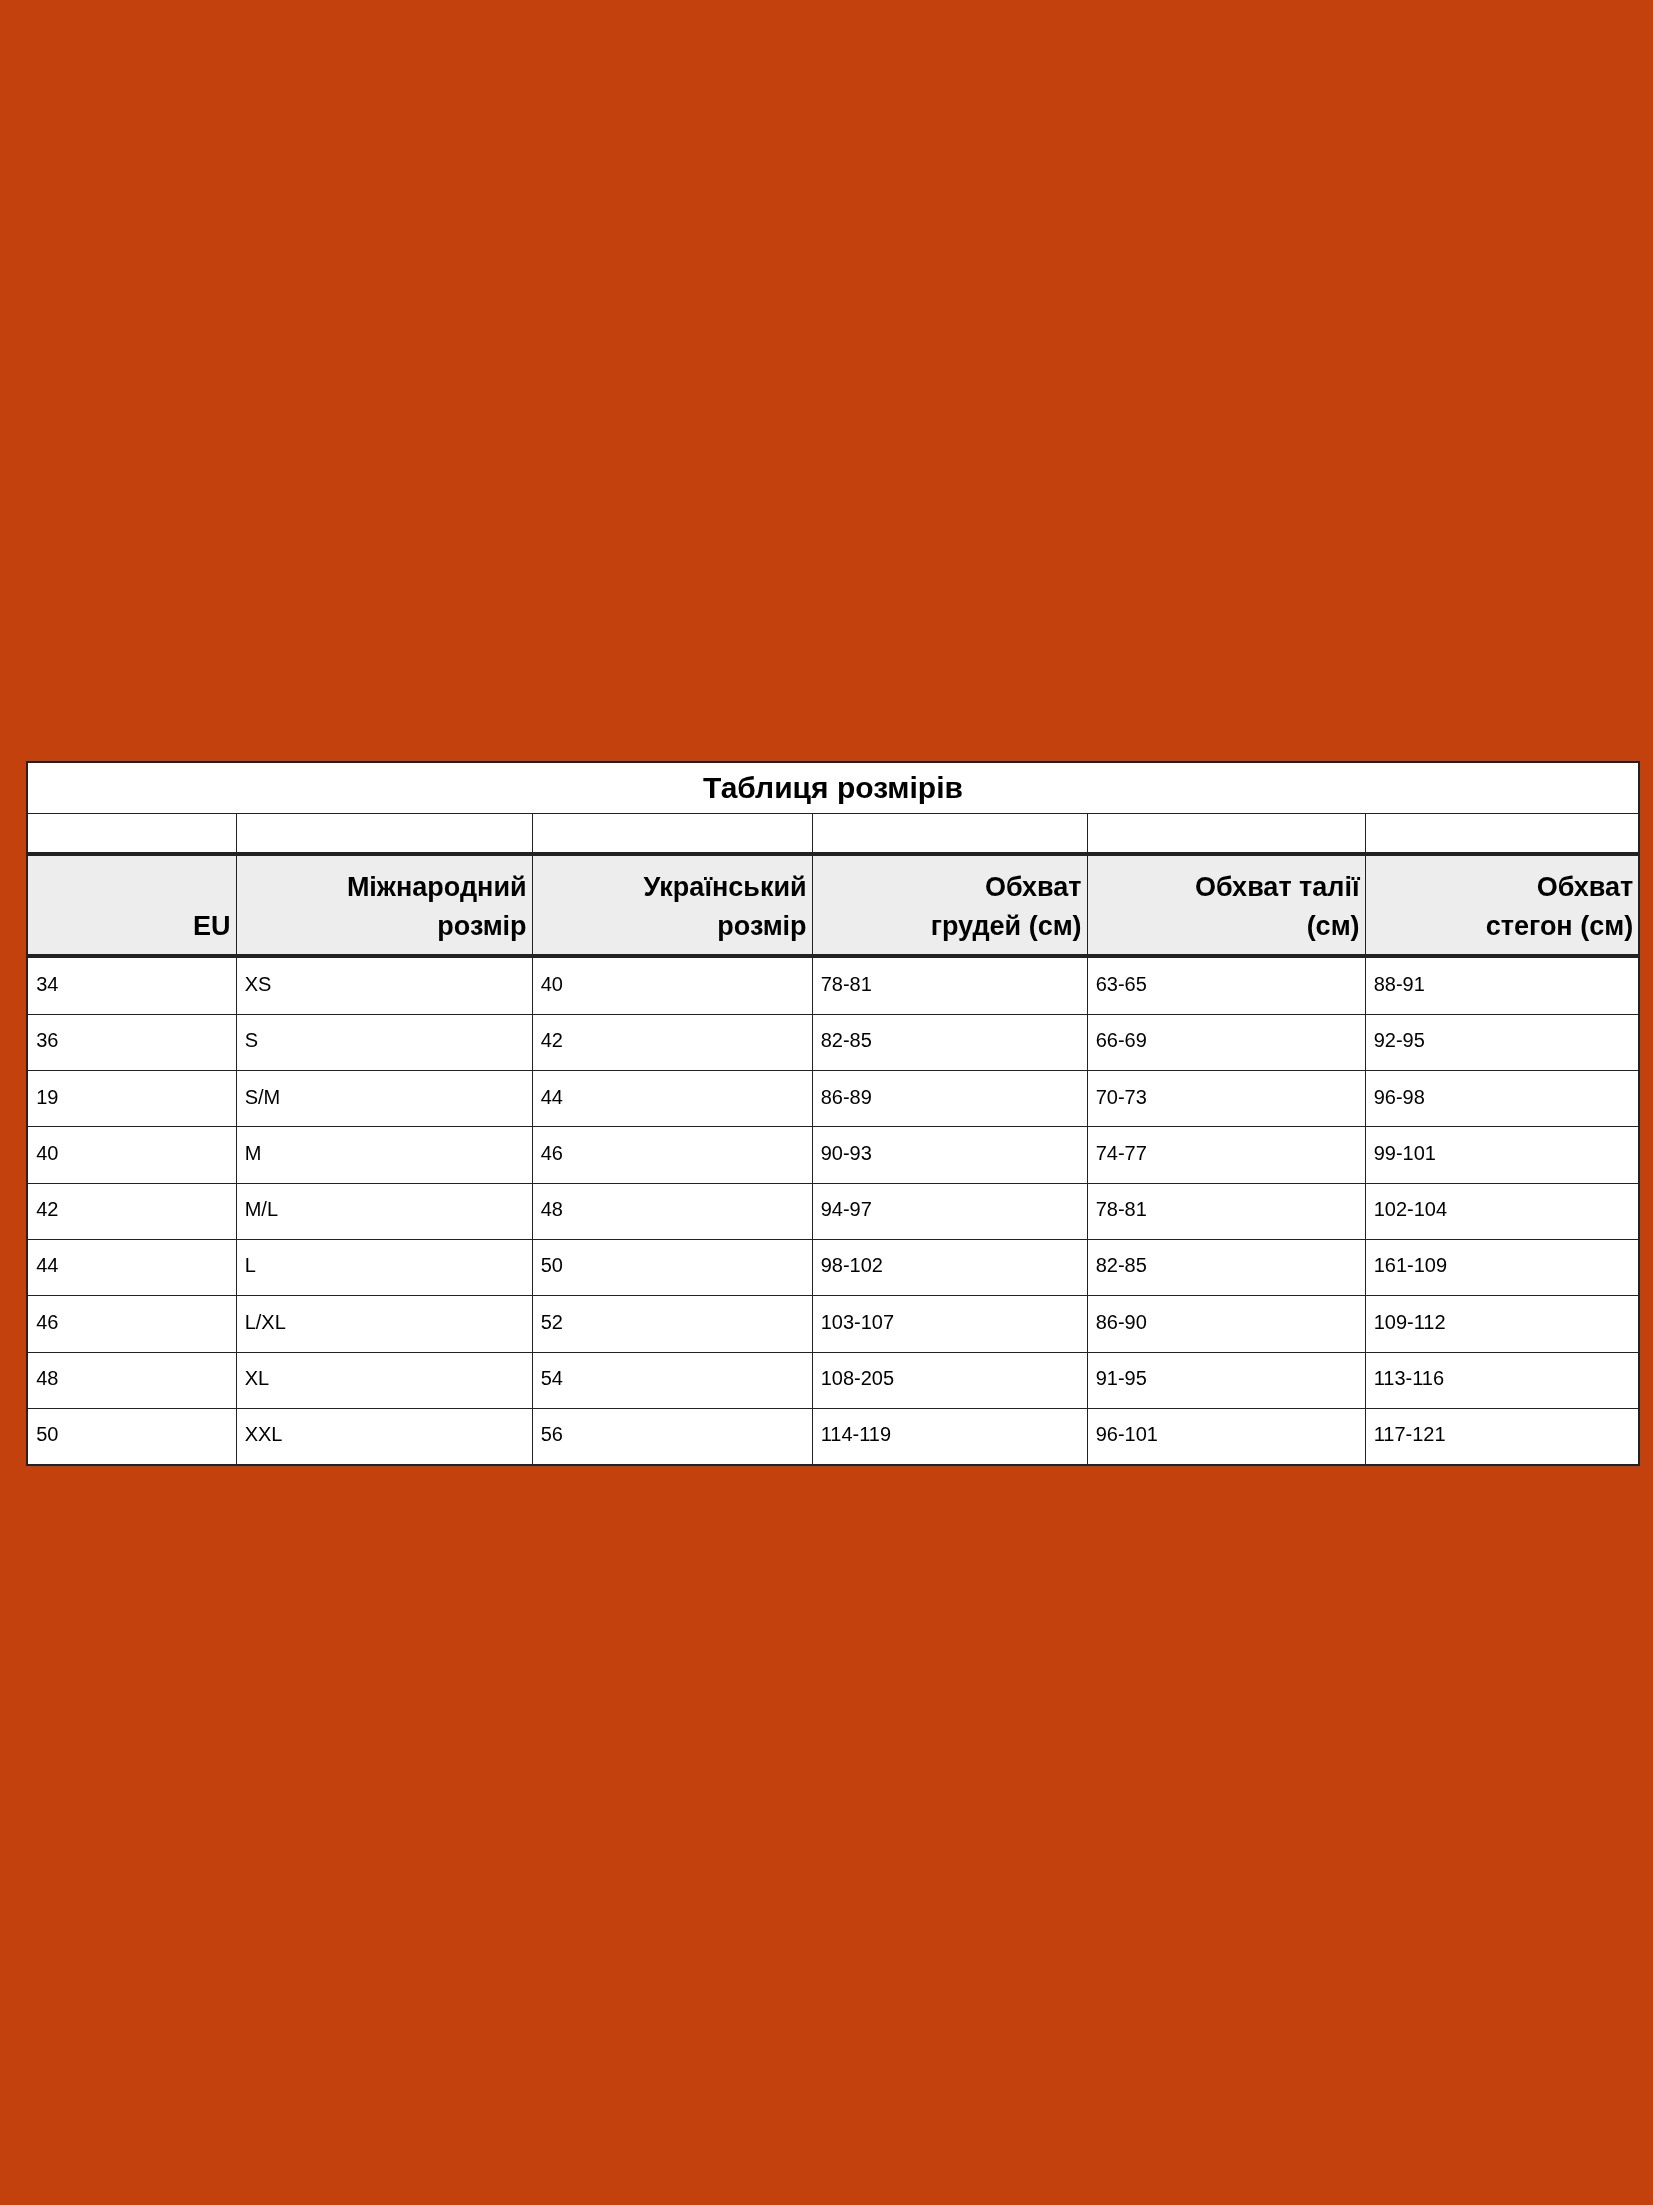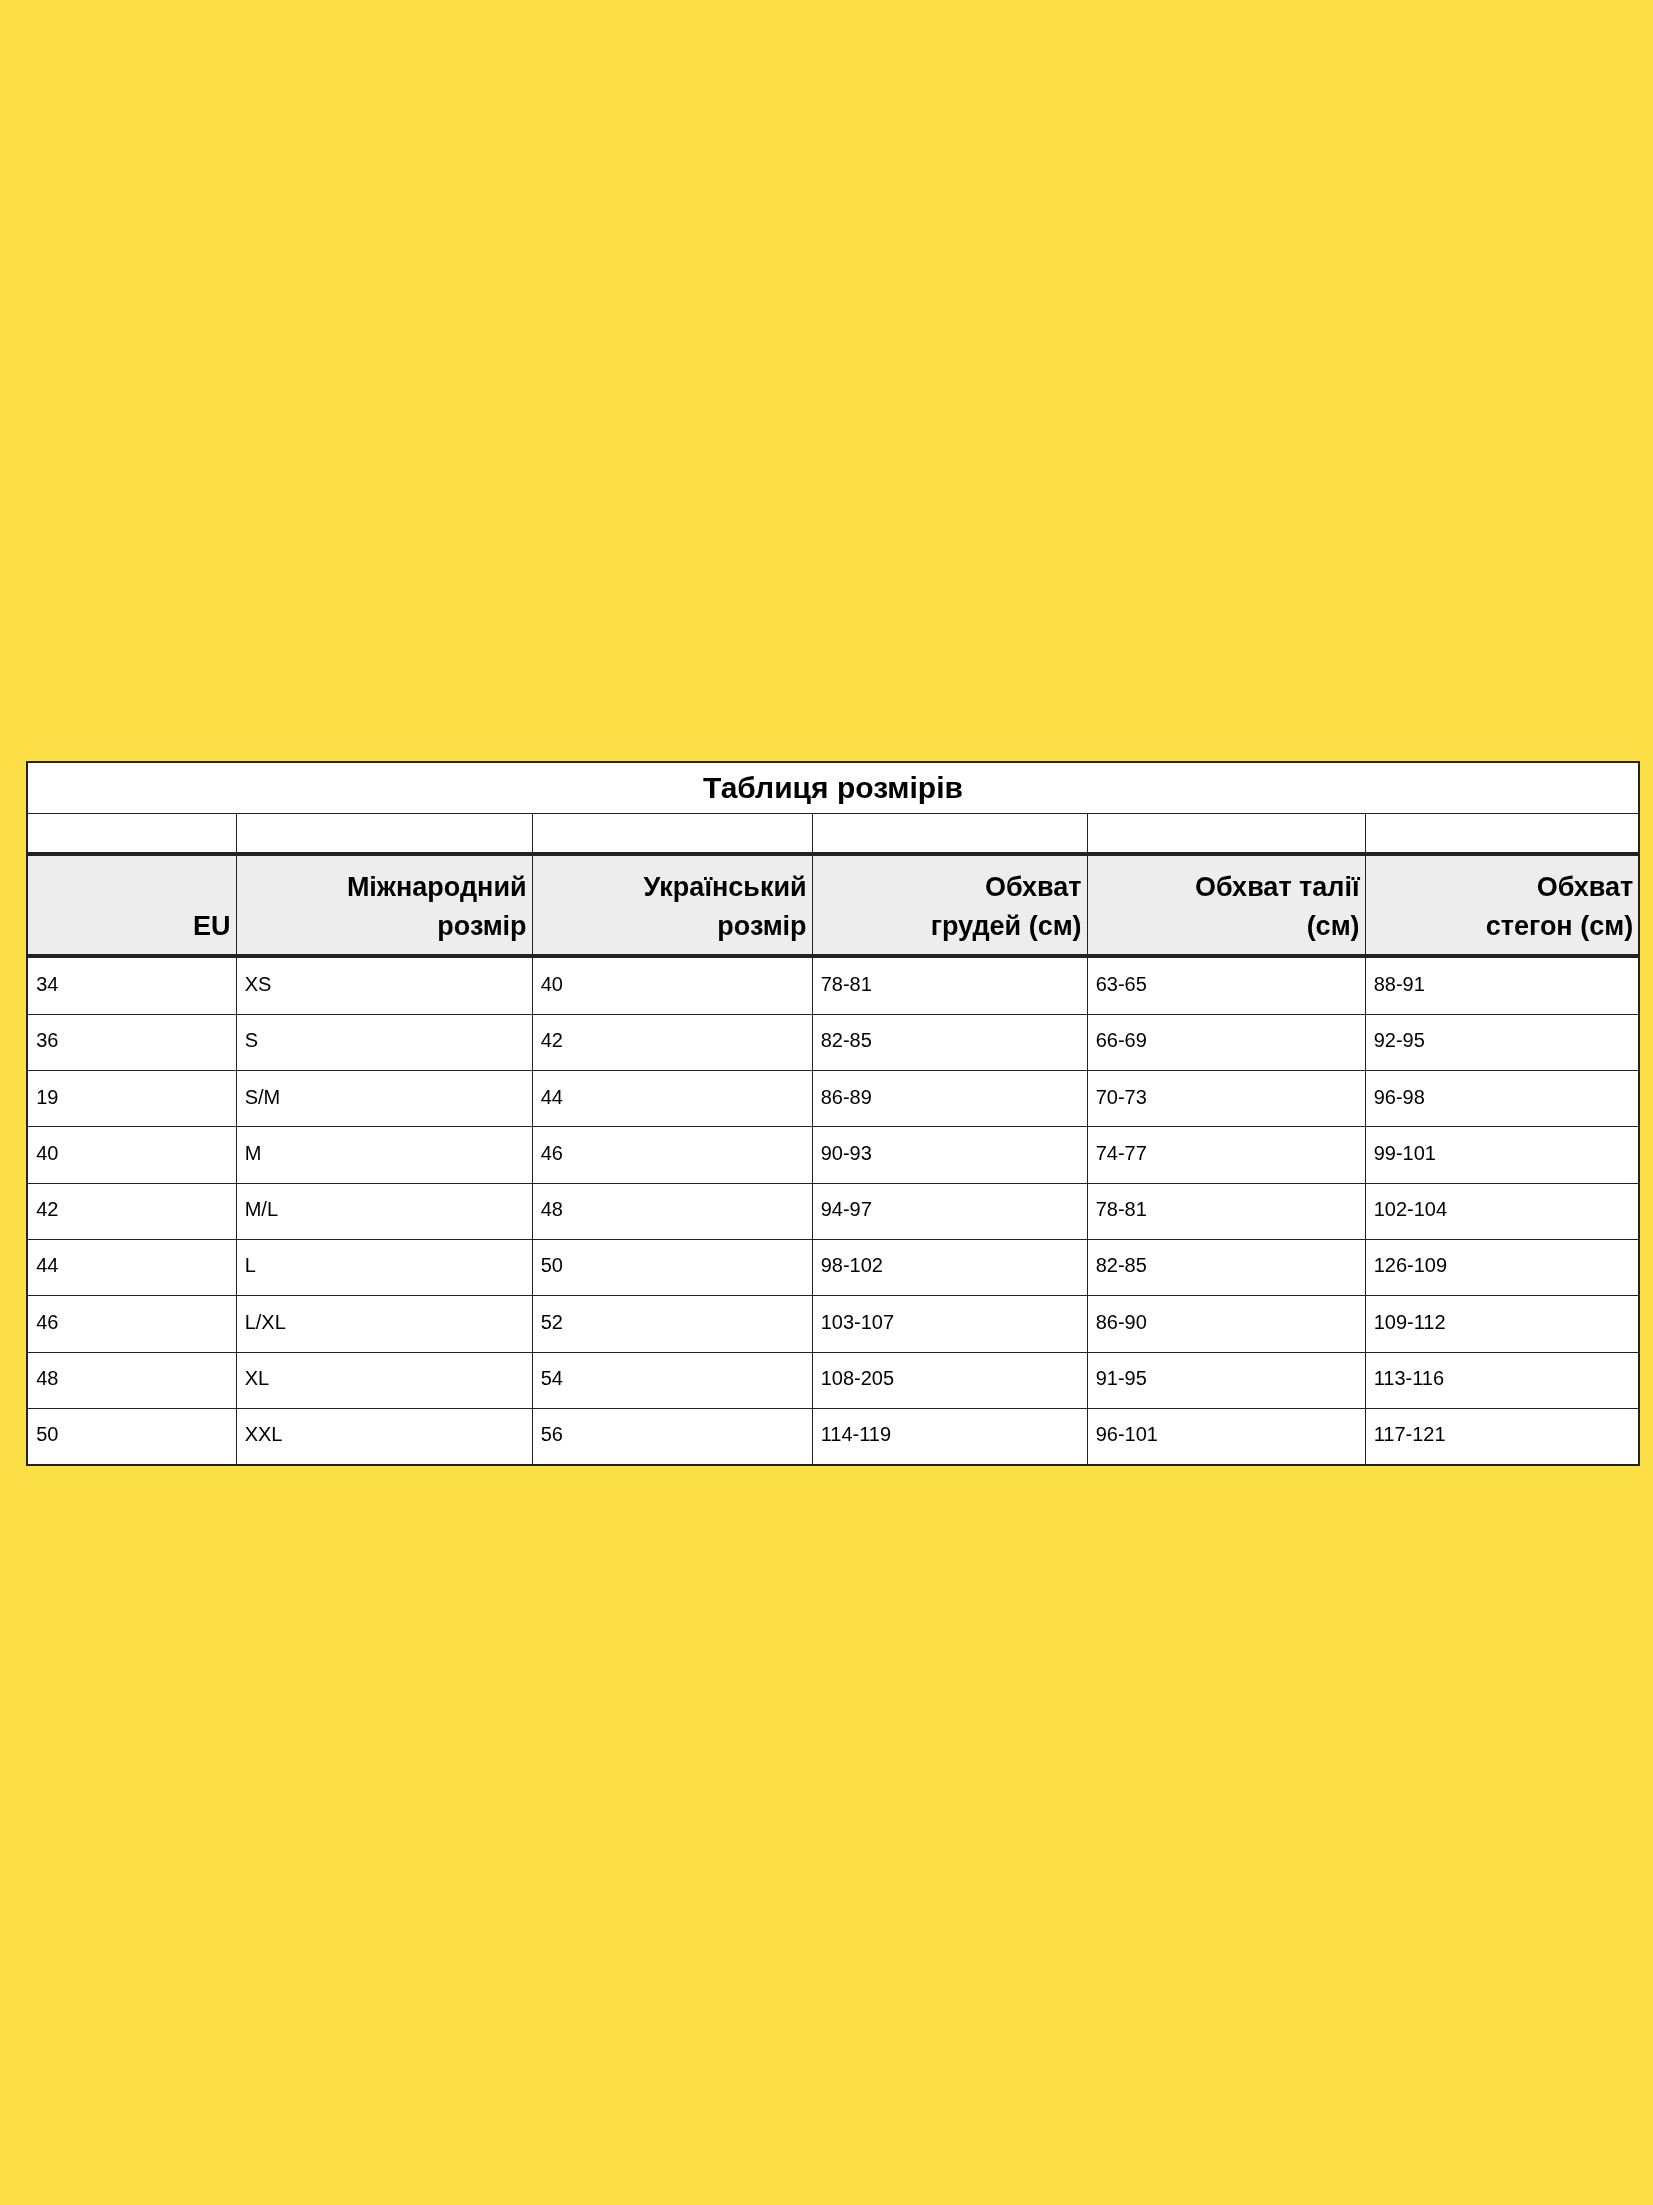--- a/index.html
+++ b/index.html
@@ -4,21 +4,21 @@
 <style>
   html, body {
     margin: 0;
     padding: 0;
     background: #ffffff;
   }
   .canvas {
     position: relative;
     width: 1654px;
     height: 2205px;
-    background: #fde047;
+    background: #c2410c;
     overflow: hidden;
     font-family: "Liberation Sans", sans-serif;
     color: #000000;
   }
   table.size-table {
     position: absolute;
     left: 26px;
     top: 761px;
     width: 1611px;
     border-collapse: collapse;
@@ -147,21 +147,21 @@
           <td>94-97</td>
           <td>78-81</td>
           <td>102-104</td>
         </tr>
         <tr>
           <td>44</td>
           <td>L</td>
           <td>50</td>
           <td>98-102</td>
           <td>82-85</td>
-          <td>126-109</td>
+          <td>161-109</td>
         </tr>
         <tr>
           <td>46</td>
           <td>L/XL</td>
           <td>52</td>
           <td>103-107</td>
           <td>86-90</td>
           <td>109-112</td>
         </tr>
         <tr>

